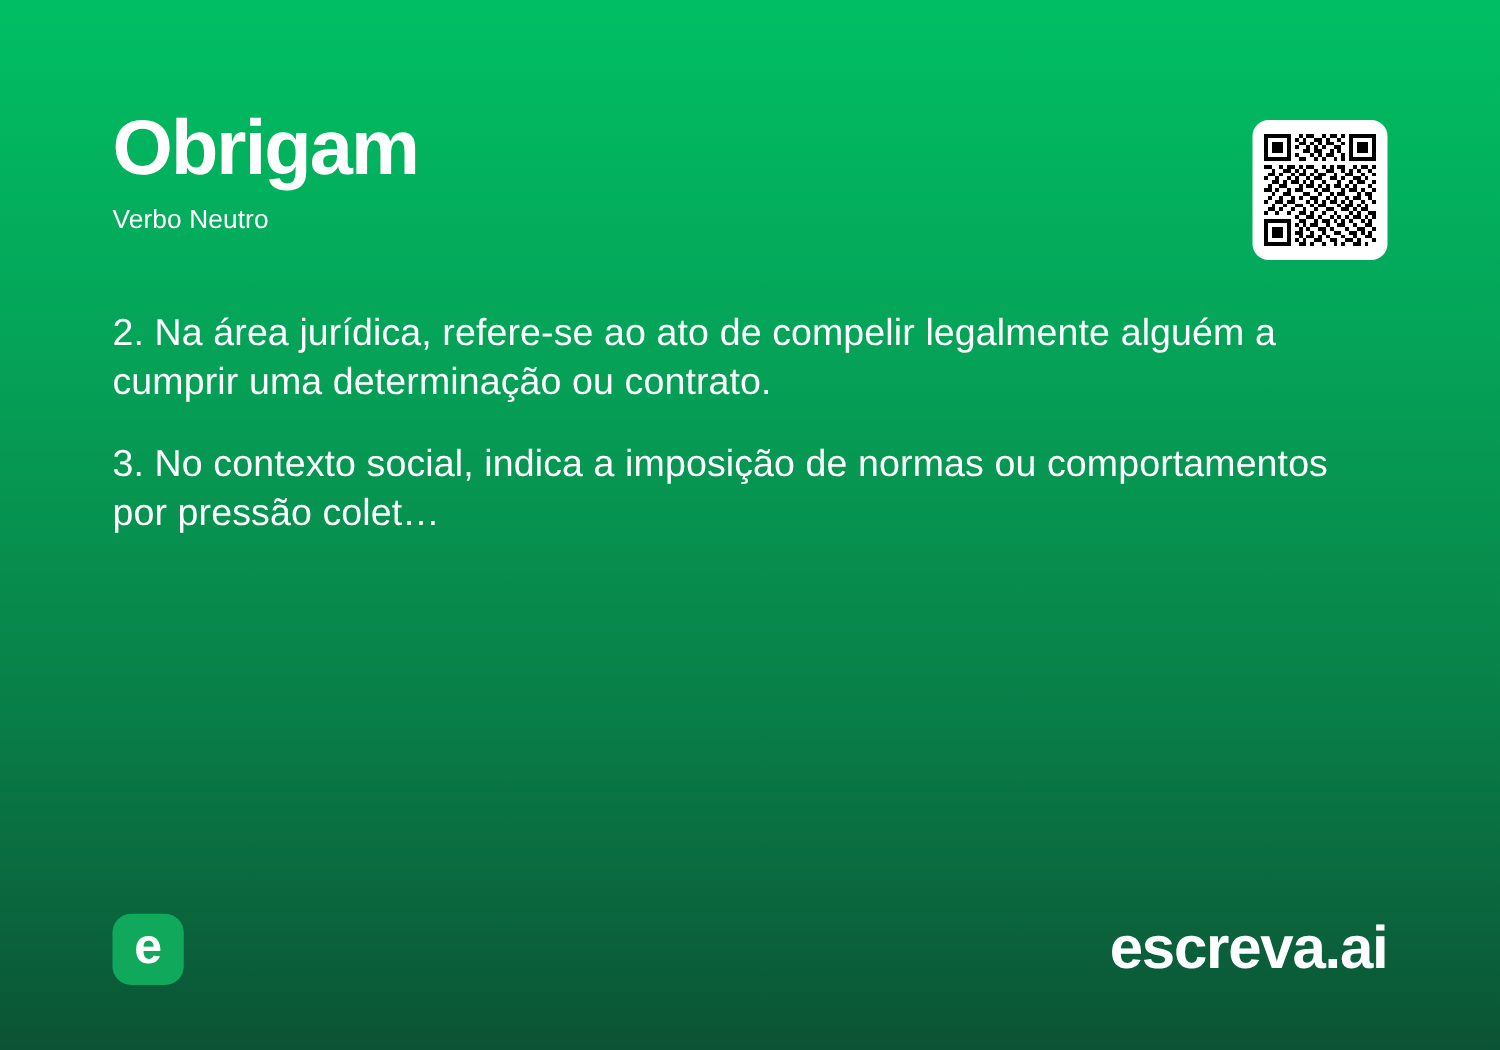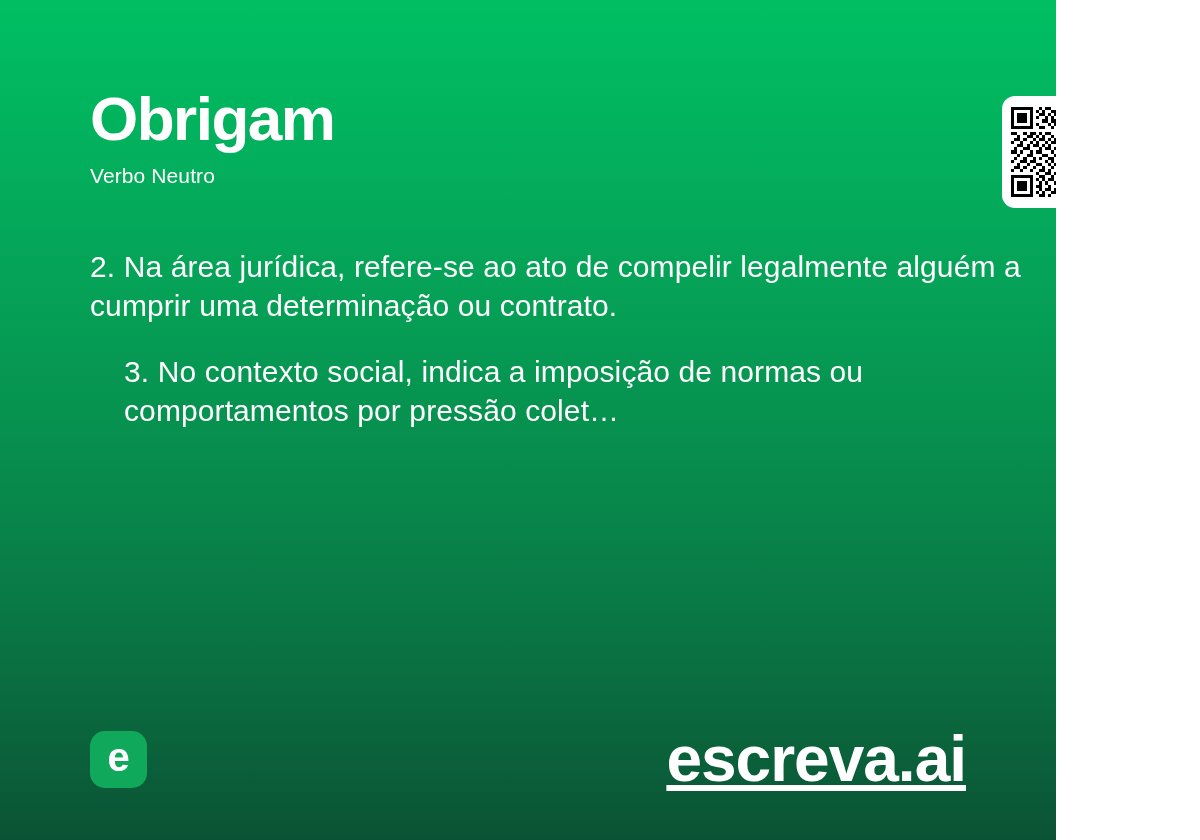--- a/index.html
+++ b/index.html
@@ -4,21 +4,21 @@
 <style>
   * { margin:0; padding:0; box-sizing:border-box; }
   html,body { width:1200px; height:840px; }
   body {
     font-family:"Liberation Sans", sans-serif;
     background:#ffffff;
     overflow:hidden;
   }
   .card {
     position:relative;
-    width:1056px;
+    width:1200px;
     height:840px;
     background:linear-gradient(180deg,#00bf63 0%, #05a257 34%, #08854a 62%, #0a6c40 82%, #0b5334 100%);
     overflow:hidden;
   }
 
   
   .header {
     position:absolute;
     left:90px;
     top:88px;
@@ -64,21 +64,21 @@
     top:247px;
     width:990px;
   }
   .definition {
     font-size:30px;
     line-height:39px;
     color:#ffffff;
     margin-bottom:27px;
     letter-spacing:0.1px;
   }
-  .definition:last-child { margin-bottom:0;margin-left:34px; }
+  .definition:last-child { margin-bottom:0; }
 
   
   .footer {
     position:absolute;
     left:90px;
     right:90px;
     bottom:52px;
     height:58px;
     display:flex;
     align-items:center;
@@ -95,26 +95,25 @@
   }
   .logo-mark span {
     font-size:40px;
     font-weight:bold;
     color:#ffffff;
     line-height:1;
     position:relative;
     top:-2px;
   }
   .brand {
-    font-size:64px;
+    font-size:48px;
     font-weight:bold;
     color:#ffffff;
     letter-spacing:-1px;
     line-height:1;
-    text-decoration:underline;
   }
 </style>
 </head>
 <body>
 
 <div class="card">
 
   <div class="header">
     <div class="word-title">Obrigam</div>
     <div class="word-class">Verbo Neutro</div>

